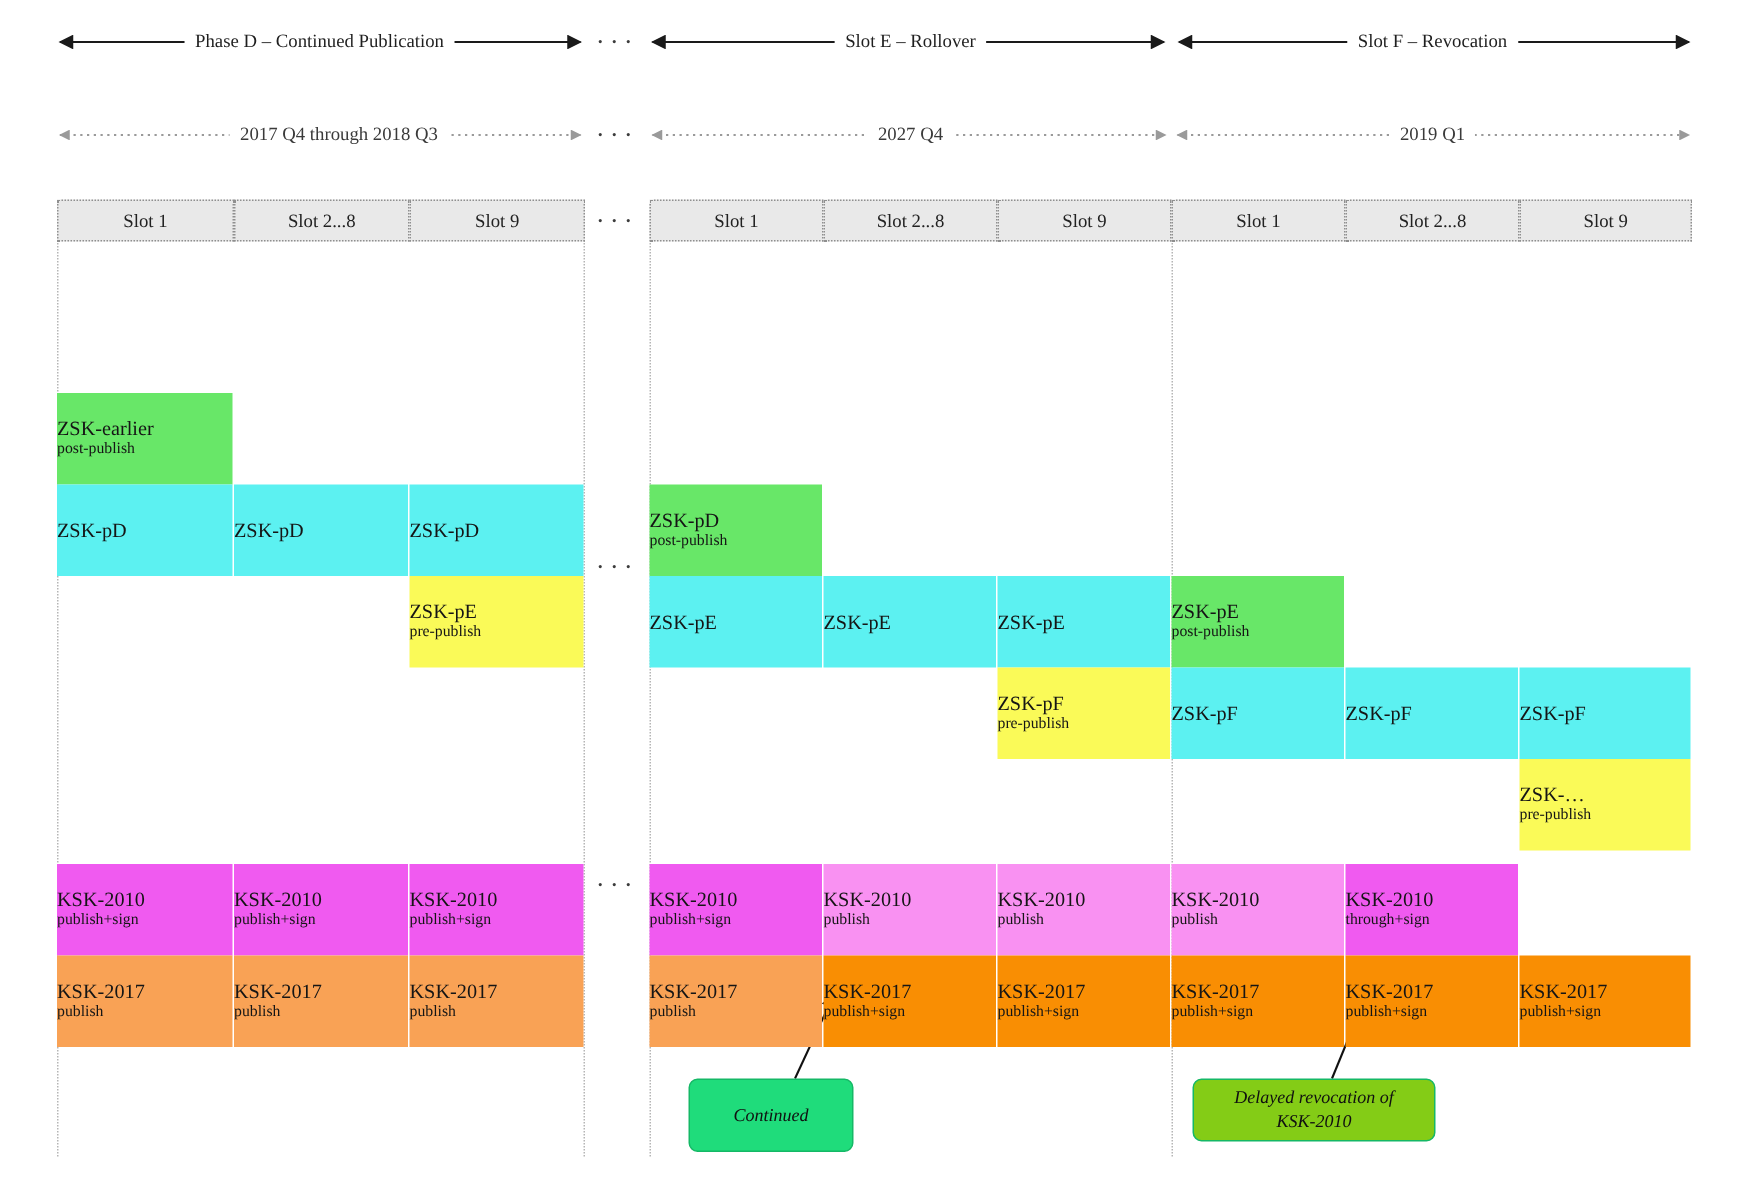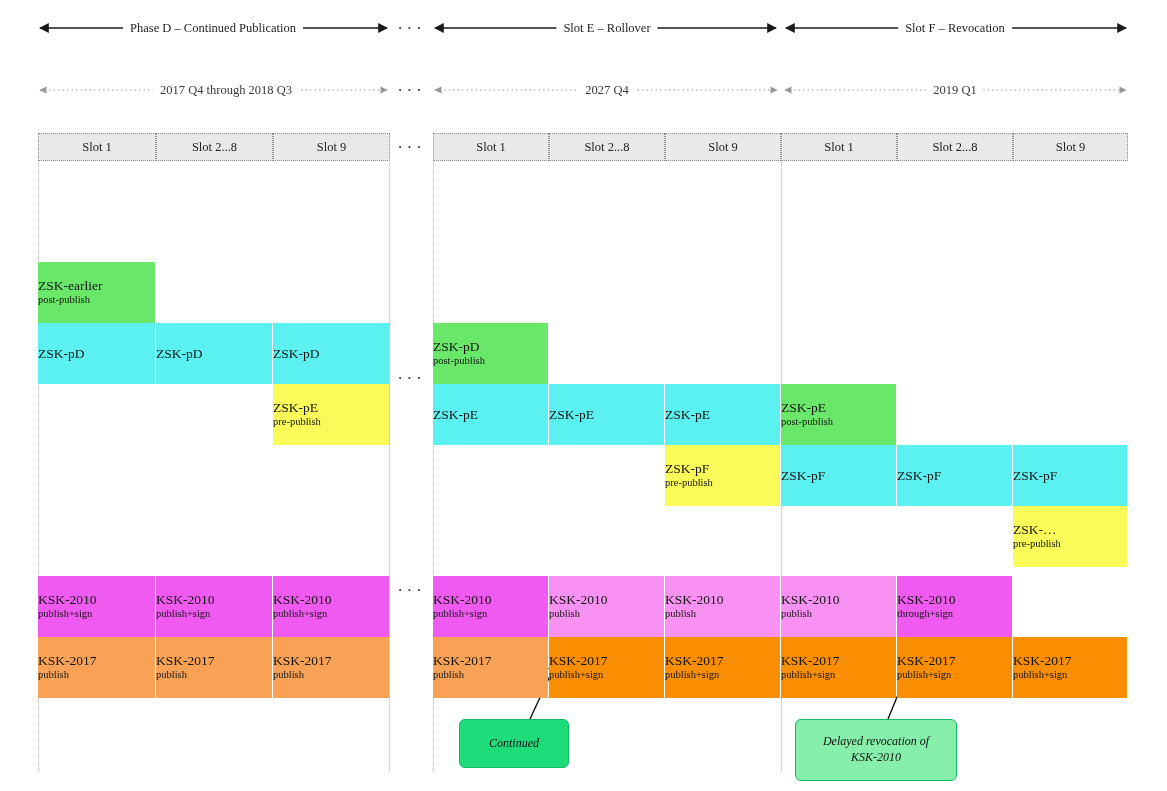--- a/index.html
+++ b/index.html
@@ -217,18 +217,18 @@
       <div class="gap-dots" style="left: 412px; top: 28px;">···</div>
       <div class="gap-dots" style="left: 412px; top: 90px;">···</div>
       <div class="gap-dots" style="left: 412px; top: 147px;">···</div>
       <div class="gap-dots" style="left: 412px; top: 378px;">···</div>
       <div class="gap-dots" style="left: 412px; top: 590px;">···</div>
     </div>
   <div id="annotations">
       <div class="ann-box" style="left: 459px; top: 719px; width: 110px; height: 49px; background: rgb(31, 220, 123);">
         <div>Continued</div>
       </div>
-      <div class="ann-box" style="left: 795px; top: 719px; width: 162px; height: 62px; background: #86efac; justify-content: center;">
+      <div class="ann-box" style="left: 795px; top: 719px; width: 162px; height: 42px; background: #84cc16; justify-content: center;">
         <div>Delayed revocation of</div>
         <div>KSK-2010</div>
       </div>
     </div>
 </div>
 
 </body></html>

